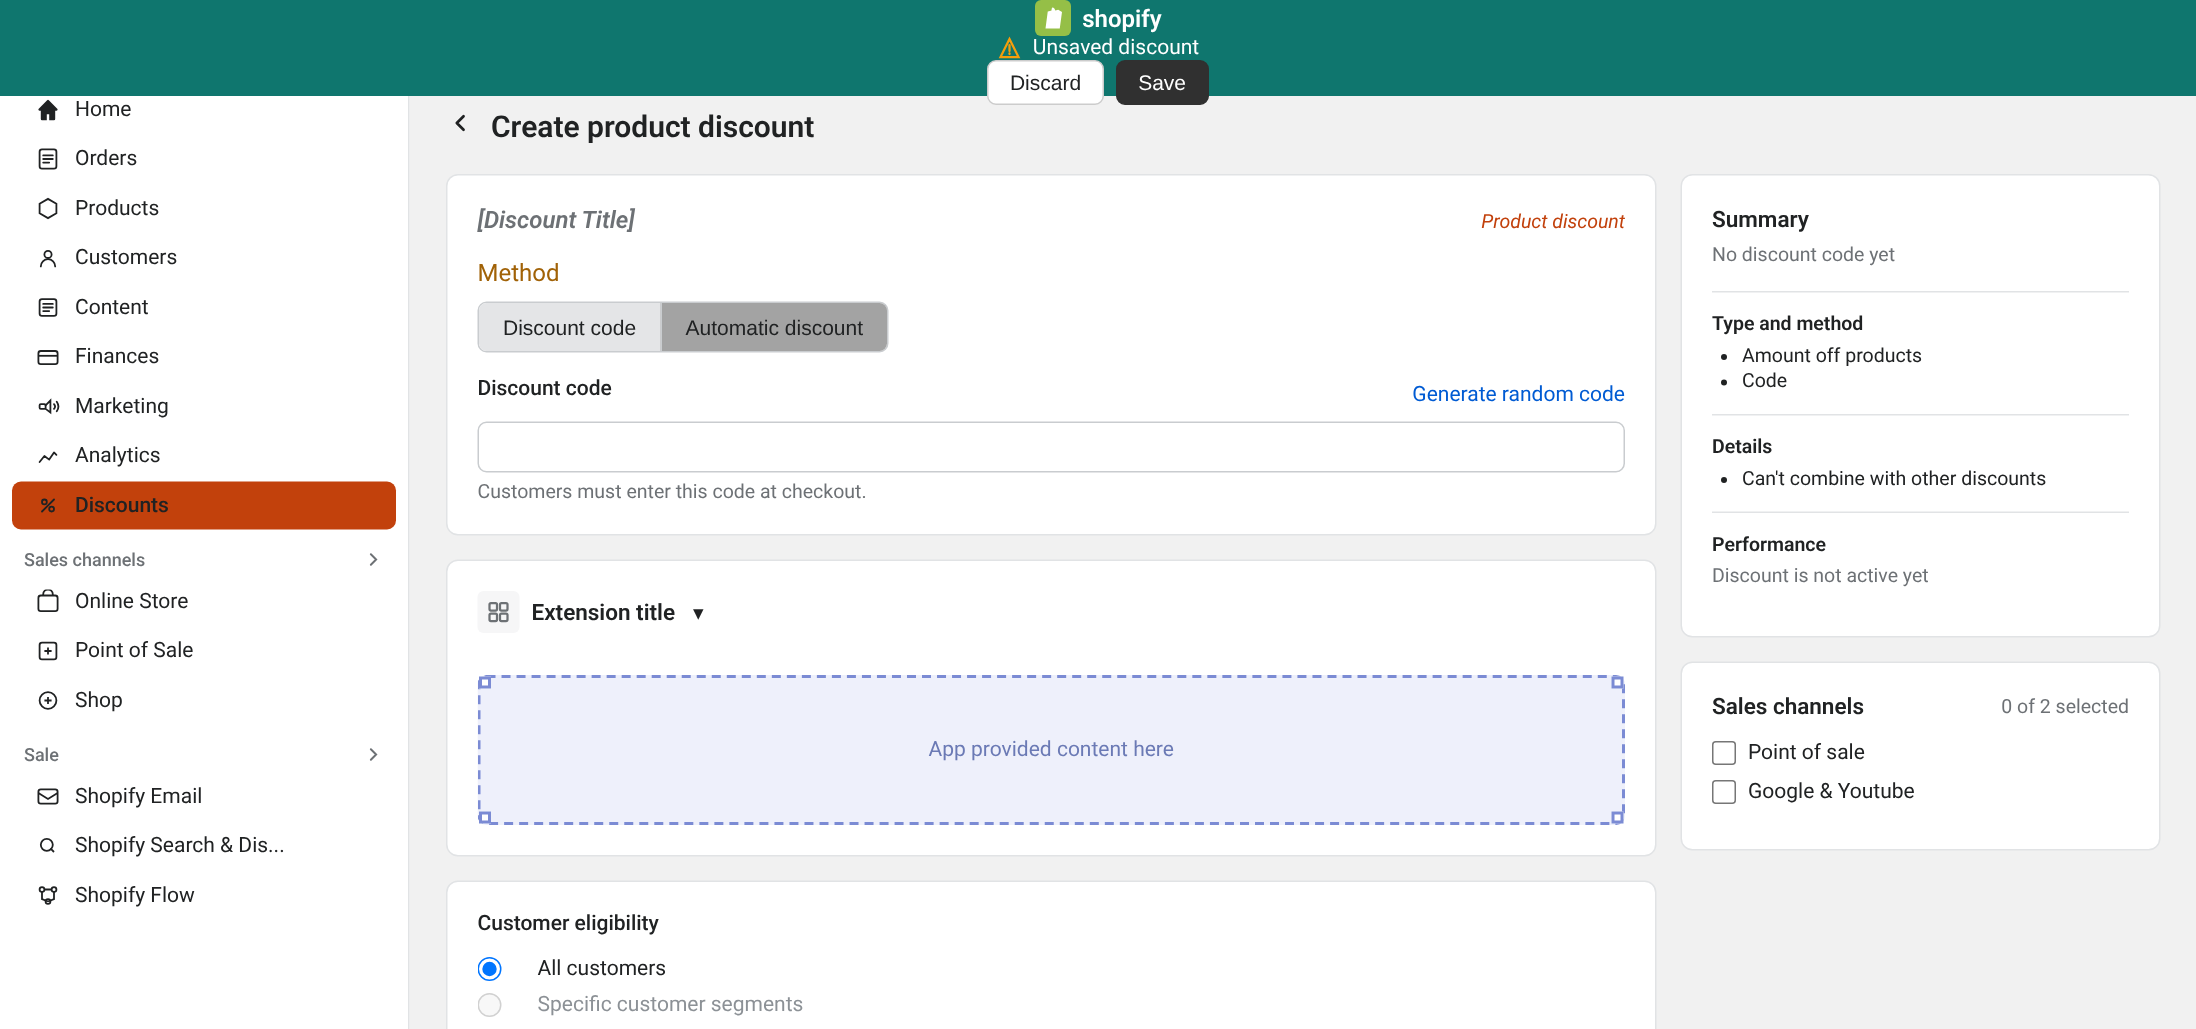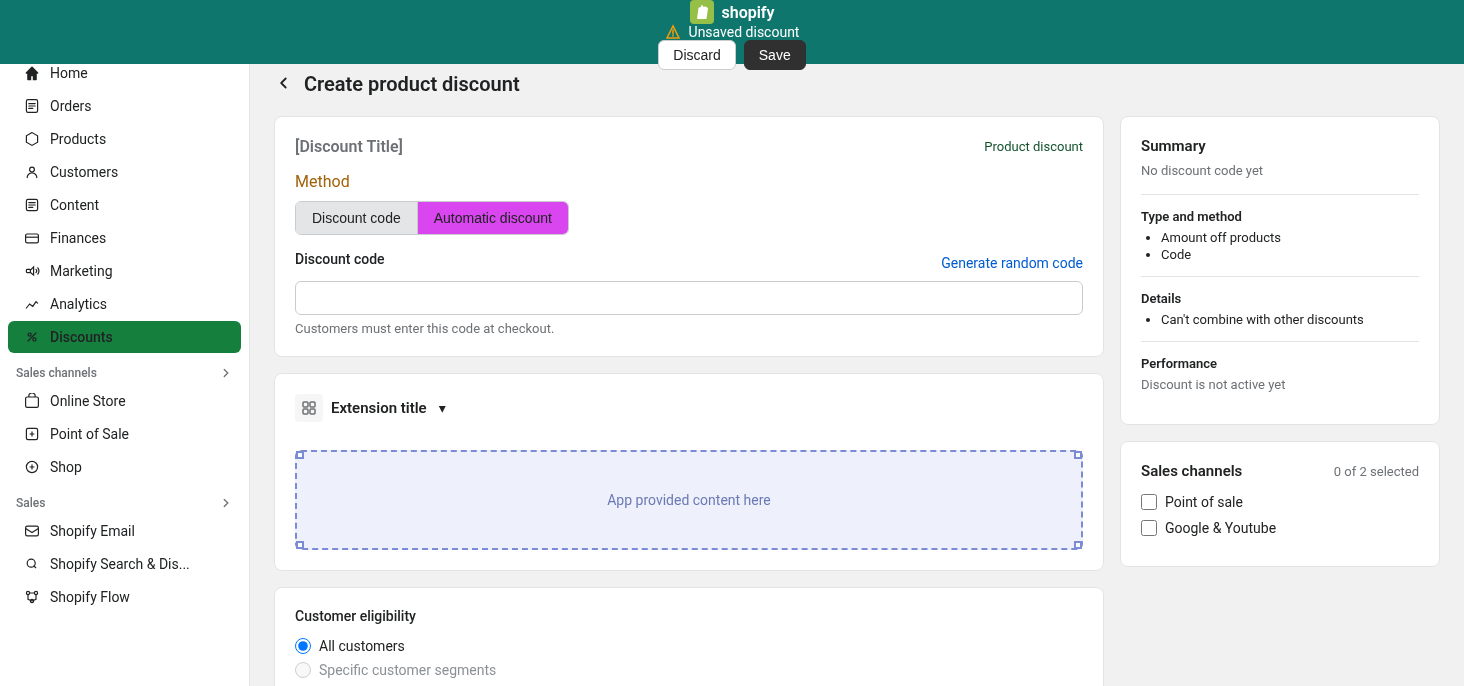--- a/index.html
+++ b/index.html
@@ -27,30 +27,30 @@
     .btn-save {
       background: #303030; border: 1px solid #303030; border-radius: 6px;
       padding: 6px 14px; font-size: 14px; cursor: pointer; color: #fff; font-weight: 500;
     }
 
     
     .layout { display: flex; margin-top: 48px; height: calc(100vh - 48px); }
 
     
     .sidebar {
-      width: 250px; background: #fff; border-right: 1px solid #e1e3e5;
+      width: 273px; background: #fff; border-right: 1px solid #e1e3e5;
       overflow-y: auto; flex-shrink: 0;
       padding: 8px 0;
     }
     .sidebar-item {
       display: flex; align-items: center; gap: 10px;
       padding: 8px 16px; cursor: pointer; border-radius: 6px; margin: 1px 8px;
       color: #202223; font-size: 14px;
     }
-    .sidebar-item.active { background: #15803d; font-weight: 500; }
+    .sidebar-item.active { background: #c2410c; font-weight: 500; }
     .sidebar-item svg { width: 16px; height: 16px; flex-shrink: 0; }
 
     .sidebar-section-label {
       font-size: 12px; color: #6d7175; padding: 12px 16px 4px 16px; font-weight: 500;
       display: flex; align-items: center; justify-content: space-between;
     }
     .sidebar-section-label svg { width: 14px; height: 14px; }
 
     
     .main { flex: 1; overflow-y: auto; padding: 24px 24px 40px; }
@@ -61,32 +61,32 @@
     .back-btn svg { width: 18px; height: 18px; }
 
     .content-grid { display: grid; grid-template-columns: 1fr 320px; gap: 16px; }
 
     
     .card {
       background: #fff; border-radius: 8px; border: 1px solid #e1e3e5;
       padding: 20px; margin-bottom: 16px;
     }
 
-    .discount-title-row { display: flex; align-items: center; justify-content: space-between; margin-bottom: 16px; }
+    .discount-title-row { display: flex; align-items: flex-end; justify-content: space-between; margin-bottom: 16px; font-style: italic; }
     .discount-title { font-size: 16px; font-weight: 600; color: #6d7175; }
-    .discount-type-label { font-size: 13px; color: #14532d; }
+    .discount-type-label { font-size: 13px; color: #c2410c; }
 
     .label { font-size: 14px; font-weight: 500; margin-bottom: 8px; }
     .sub-label { font-size: 13px; color: #6d7175; margin-top: 6px; }
 
     
     .method-label { font-size: 16px; color: #a16207; margin-bottom: 10px; }
     .tab-group { display: flex; border: 1px solid #c9cccf; border-radius: 6px; overflow: hidden; margin-bottom: 16px; width: fit-content; }
     .tab-btn {
-      padding: 8px 16px; font-size: 14px; cursor: pointer; background: #d946ef; border: none;
+      padding: 8px 16px; font-size: 14px; cursor: pointer; background: #a3a3a3; border: none;
       color: #202223;
     }
     .tab-btn.active { background: #e4e5e7; font-weight: 500; }
     .tab-btn + .tab-btn { border-left: 1px solid #c9cccf; }
 
     
     .discount-code-row { display: flex; align-items: center; justify-content: space-between; margin-bottom: 6px; }
     .generate-link { color: #005bd3; font-size: 14px; cursor: pointer; text-decoration: none; }
     .text-input {
       width: 100%; border: 1px solid #c9cccf; border-radius: 6px;
@@ -108,21 +108,21 @@
       width: 8px; height: 8px; background: #fff; border: 2px solid #7b8bd4;
       position: absolute;
     }
     .corner-handle.tl { top: -1px; left: -1px; }
     .corner-handle.tr { top: -1px; right: -1px; }
     .corner-handle.bl { bottom: -1px; left: -1px; }
     .corner-handle.br { bottom: -1px; right: -1px; }
 
     
     .radio-group { display: flex; flex-direction: column; gap: 8px; }
-    .radio-item { display: flex; align-items: center; gap: 8px; font-size: 14px; cursor: pointer; }
+    .radio-item { display: flex; align-items: center; gap: 24px; font-size: 14px; cursor: pointer; }
     .radio-item input[type=radio] { width: 16px; height: 16px; cursor: pointer; }
     .radio-item.disabled { color: #8c9196; }
 
     
     .summary-card { background: #fff; border-radius: 8px; border: 1px solid #e1e3e5; padding: 20px; margin-bottom: 16px; }
     .summary-title { font-size: 15px; font-weight: 600; margin-bottom: 8px; }
     .summary-no-code { font-size: 13px; color: #6d7175; margin-bottom: 16px; }
     .summary-section { margin-bottom: 12px; }
     .summary-section-title { font-size: 13px; font-weight: 600; margin-bottom: 6px; }
     .summary-list { list-style: disc; padding-left: 20px; font-size: 13px; color: #202223; }
@@ -253,21 +253,21 @@
     </div>
     <div class="sidebar-item">
       <svg viewBox="0 0 20 20" fill="none" stroke="currentColor" stroke-width="1.5">
           <circle cx="10" cy="10" r="7"></circle>
           <path d="M7 10h6M10 7v6"></path>
         </svg>
       <span>Shop</span>
     </div>
 
     <div class="sidebar-section-label">
-      <span>Sales</span>
+      <span>Sale</span>
       <svg viewBox="0 0 16 16" fill="currentColor">
           <path d="M6 4l4 4-4 4" stroke="currentColor" stroke-width="1.5" fill="none" stroke-linecap="round"></path>
         </svg>
     </div>
     <div class="sidebar-item">
       <svg viewBox="0 0 20 20" fill="none" stroke="currentColor" stroke-width="1.5">
           <rect x="2" y="4" width="16" height="12" rx="2"></rect>
           <path d="M2 7l8 5 8-5"></path>
         </svg>
       <span>Shopify Email</span>

